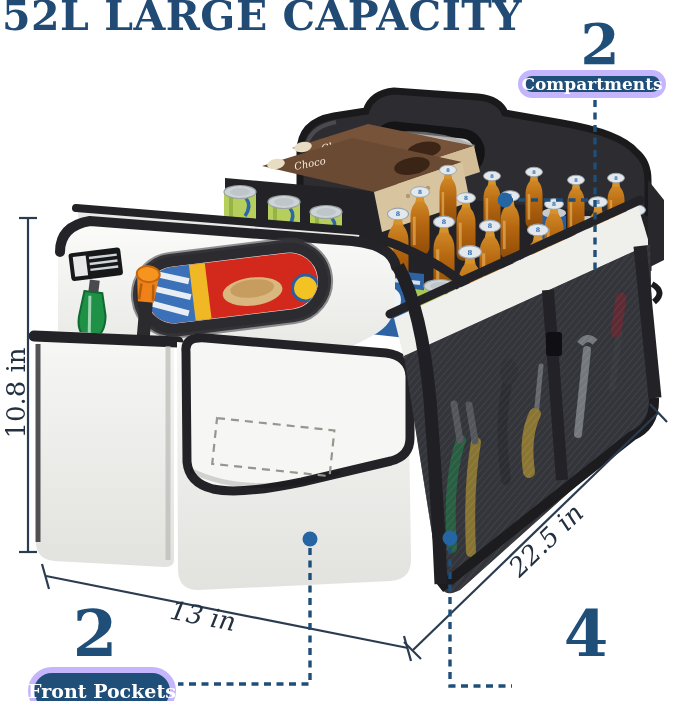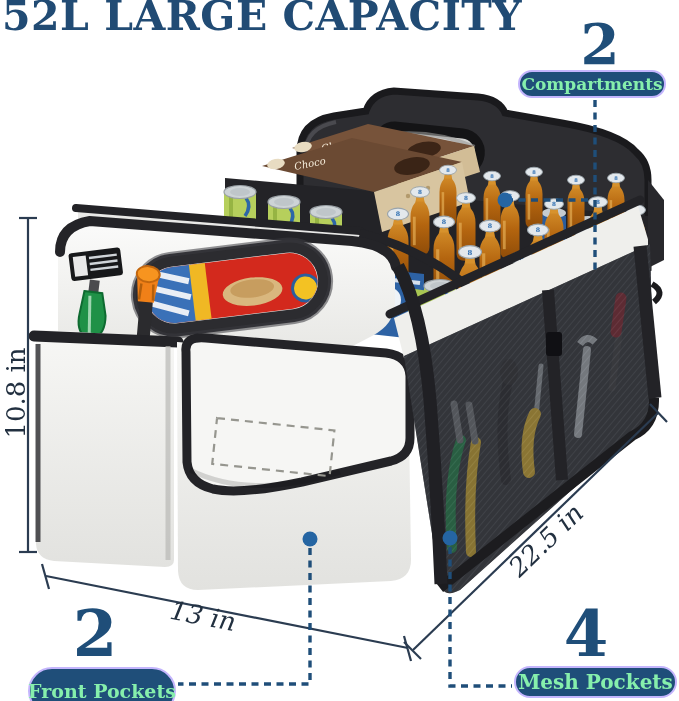--- a/index.html
+++ b/index.html
@@ -14,22 +14,22 @@
   }
   .callout-number{
     position:absolute;width:90px;text-align:center;line-height:1;
     font-weight:bold;color:var(--accent,#1f4e79);
   }
   .num-compartments{left:555px;top:16px;font-size:56px;}
   .num-front{left:50px;top:602px;font-size:64px;}
   .num-mesh{left:541px;top:602px;font-size:64px;}
   .pill{
     position:absolute;display:flex;align-items:center;justify-content:center;
-    background:var(--accent,#1f4e79);color:#86efac;font-weight:bold;
-    border-radius:999px;border:2px solid #c4b5fd;box-sizing:border-box;
+    background:var(--accent,#1f4e79);color:#ffffff;font-weight:bold;
+    border-radius:999px;border:6px solid #c4b5fd;box-sizing:border-box;
     white-space:nowrap;
   }
   .pill-compartments{left:518px;top:70px;width:148px;height:28px;font-size:17px;}
   .pill-front{left:28px;top:667px;width:148px;height:48px;font-size:19px;}
   .pill-mesh{left:514px;top:666px;width:163px;height:32px;font-size:20px;}
   .dim-label{
     position:absolute;width:110px;text-align:center;line-height:1;
     color:#223040;font-size:26px;white-space:nowrap;
   }
   .dim-height{left:-39px;top:380px;transform:rotate(-90deg);}
@@ -273,18 +273,17 @@
 
   <div class="page-title">52L LARGE CAPACITY</div>
 
   <div class="callout-number num-compartments">2</div>
   <div class="pill pill-compartments">Compartments</div>
 
   <div class="callout-number num-front">2</div>
   <div class="pill pill-front">Front Pockets</div>
 
   <div class="callout-number num-mesh">4</div>
-  <div class="pill pill-mesh">Mesh Pockets</div>
 
   <div class="dim-label dim-height">10.8 in</div>
   <div class="dim-label dim-width">13 in</div>
   <div class="dim-label dim-length">22.5 in</div>
 </div>
 
 </body></html>

